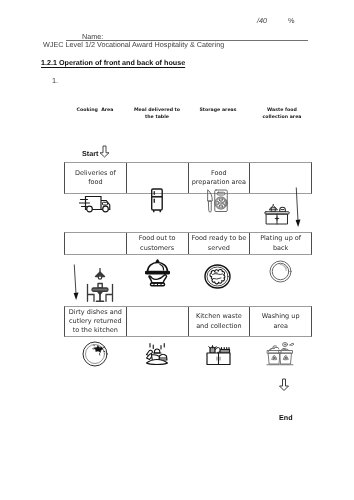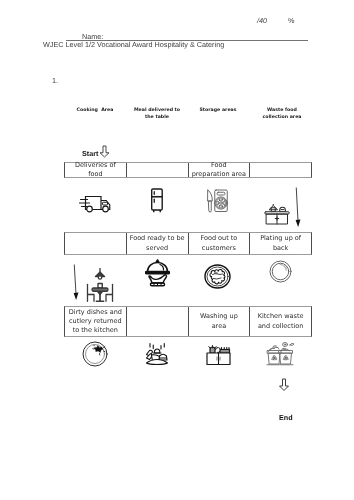--- a/index.html
+++ b/index.html
@@ -44,21 +44,21 @@
 
   #opt0{left:65px;top:106.5px;width:60px;}
   #opt1{left:127px;top:106.5px;width:60px;}
   #opt2{left:188px;top:106.5px;width:60px;}
   #opt3{left:252px;top:106.5px;width:60px;}
 
   #start-lab{left:82px;top:148.7px;font-size:7.2px;font-weight:bold;color:#111;
              font-family:"Liberation Sans",sans-serif;}
   #start-arrow{left:98.5px;top:145px;}
 
-  #tbl1{left:64px;top:162px;width:248px;height:16px;}
+  #tbl1{left:64px;top:162px;width:248px;height:32px;}
   #tbl2{left:64px;top:232px;width:248px;height:23px;}
   #tbl3{left:64px;top:306px;width:248px;height:31px;justify-content:flex-end;}
 
   #end-arrow{left:278px;top:378px;}
   #end-lab{left:279px;top:413px;font-size:7.2px;font-weight:bold;color:#111;
            font-family:"Liberation Sans",sans-serif;}
 </style>
 </head>
 <body>
 
@@ -68,20 +68,21 @@
     <span id="hdr-title">WJEC Level 1/2 Vocational Award Hospitality &amp; Catering</span>
     <span id="hdr-mark">/40</span>
     <span id="hdr-pct">%</span>
   </div>
 
   <div class="abs" id="name-row">
     <span id="name-label">Name:</span>
     <span id="name-line"></span>
   </div>
 
+  <div class="abs" id="sec-head">1.2.1 Operation of front and back of house</div>
   <div class="abs" id="q-num">1.</div>
 
   <div class="opt" id="opt0">Cooking  Area</div>
   <div class="opt" id="opt1">Meal delivered to
 the table</div>
   <div class="opt" id="opt2">Storage areas</div>
   <div class="opt" id="opt3">Waste food
 collection area</div>
 
   <div class="abs" id="start-lab">Start</div>
@@ -93,37 +94,37 @@
     <div class="cell">Deliveries of
 food</div>
     <div class="cell"></div>
     <div class="cell">Food
 preparation area</div>
     <div class="cell"></div>
   </div>
 
   <div class="tbl" id="tbl2">
     <div class="cell"></div>
+    <div class="cell">Food out to
+customers</div>
     <div class="cell">Food ready to be
 served</div>
-    <div class="cell">Food out to
-customers</div>
     <div class="cell">Plating up of
 back</div>
   </div>
 
   <div class="tbl" id="tbl3">
     <div class="cell">Dirty dishes and
 cutlery returned
 to the kitchen</div>
     <div class="cell"></div>
+    <div class="cell">Kitchen waste
+and collection</div>
     <div class="cell">Washing up
 area</div>
-    <div class="cell">Kitchen waste
-and collection</div>
   </div>
 
 <svg class="ic" style="left:79px;top:195px" width="32" height="18" viewBox="0 0 64 36">
   <g fill="none" stroke="#1a1a1a" stroke-width="2.4" stroke-linejoin="miter" stroke-linecap="butt">
     <path d="M13 3 H44 V29 H13 Z"></path>
     <path d="M44 11 H54.5 L61.5 20 V29 H44"></path>
     <rect x="47" y="14.5" width="10" height="5.5" rx="1.6" stroke-width="2"></rect>
     <circle cx="21" cy="28" r="5.6" fill="#fff"></circle>
     <circle cx="53" cy="28" r="5.6" fill="#fff"></circle>
     <path d="M3 9 H17" stroke-width="2.4" stroke-linecap="round"></path>

